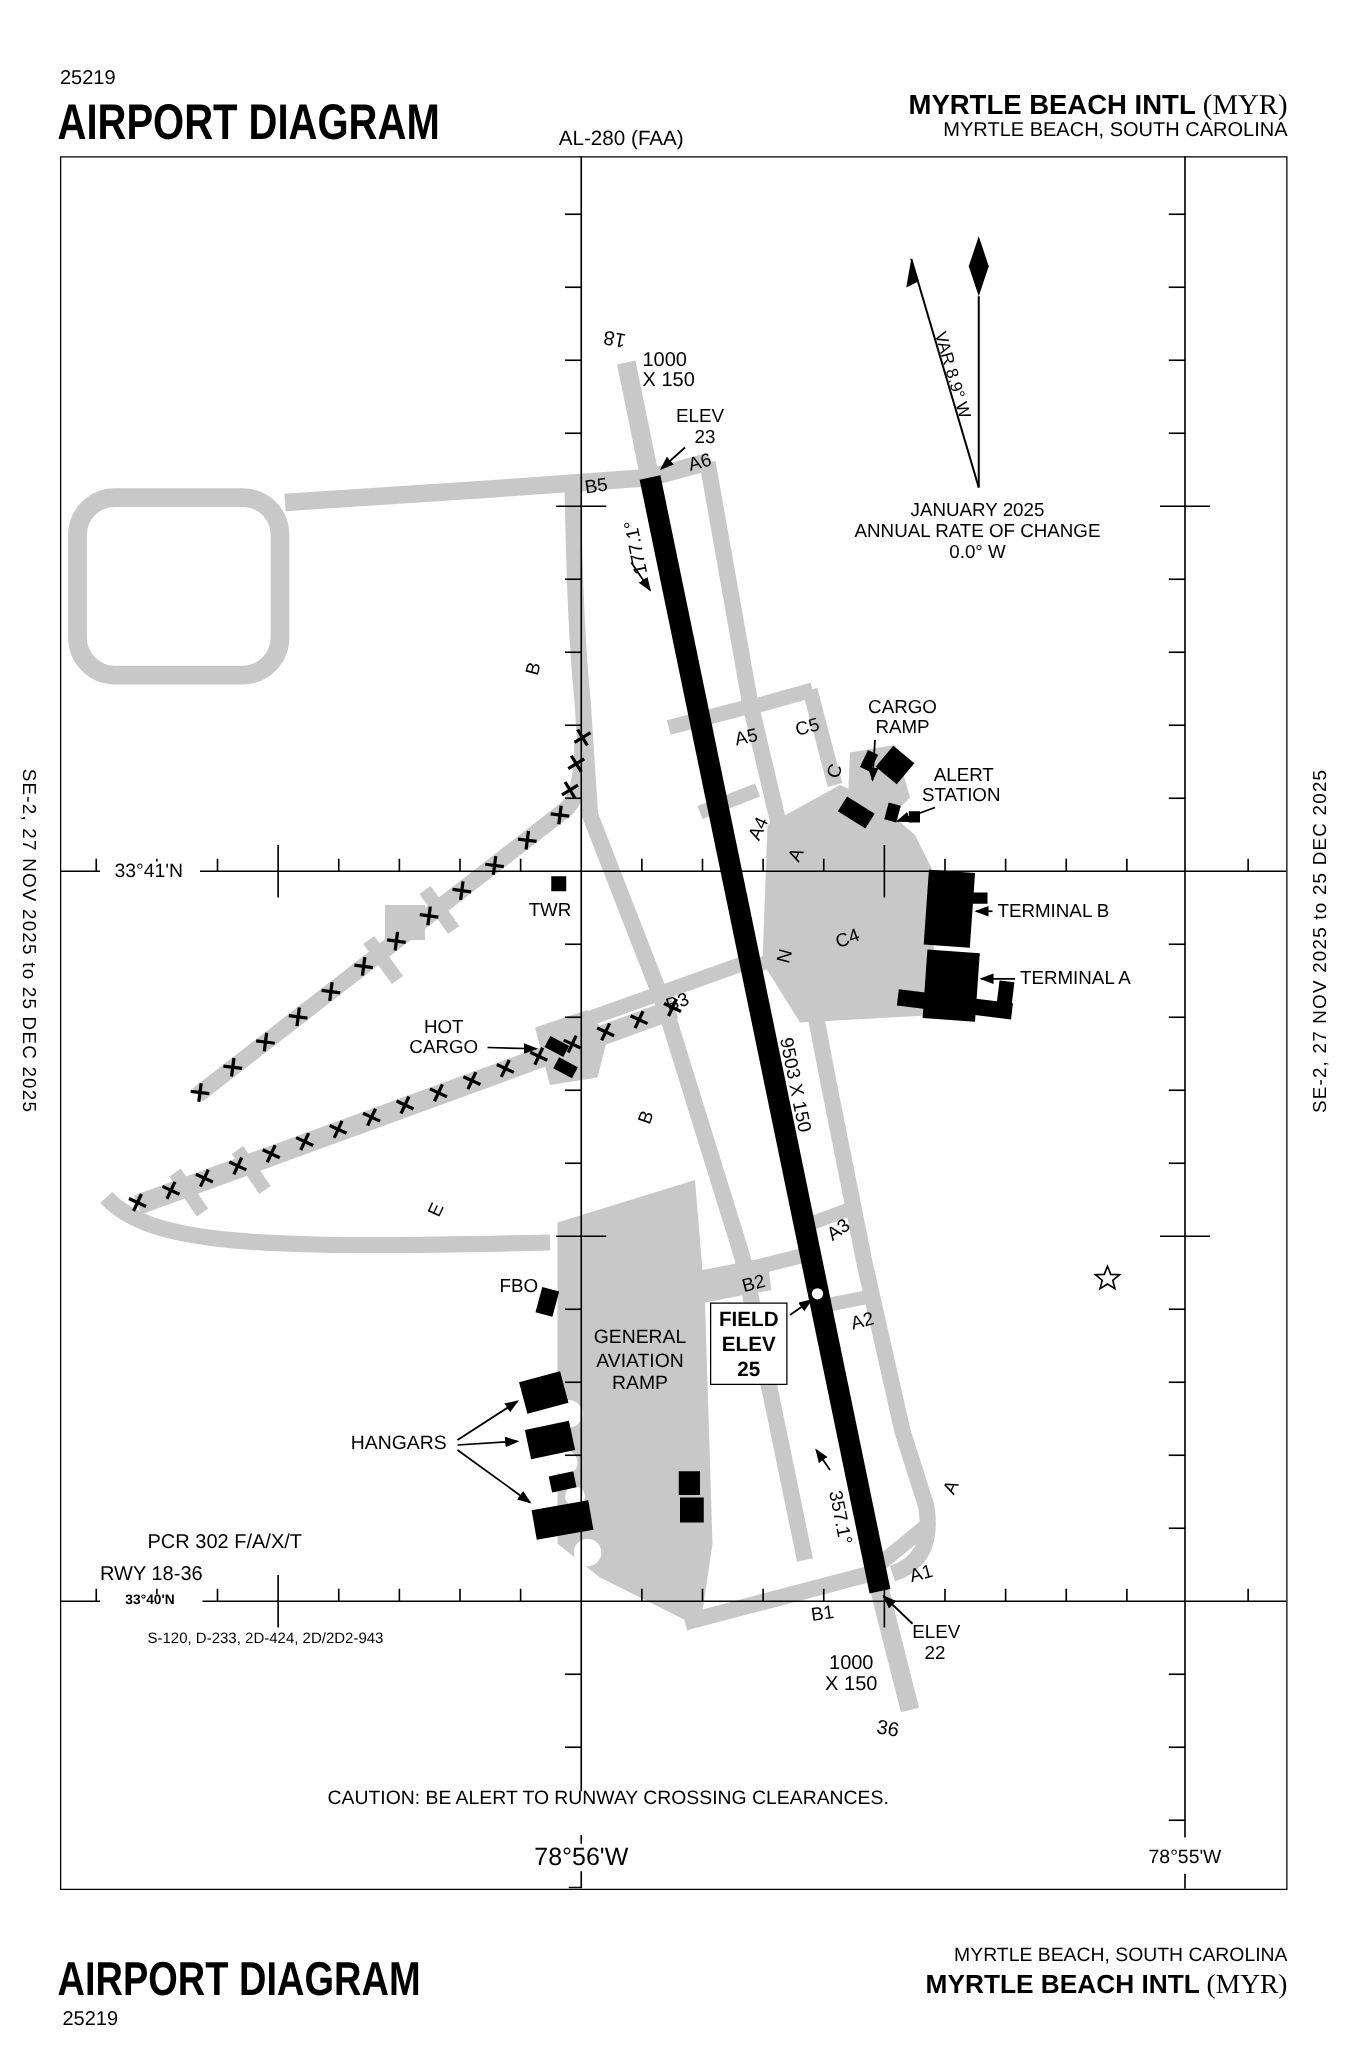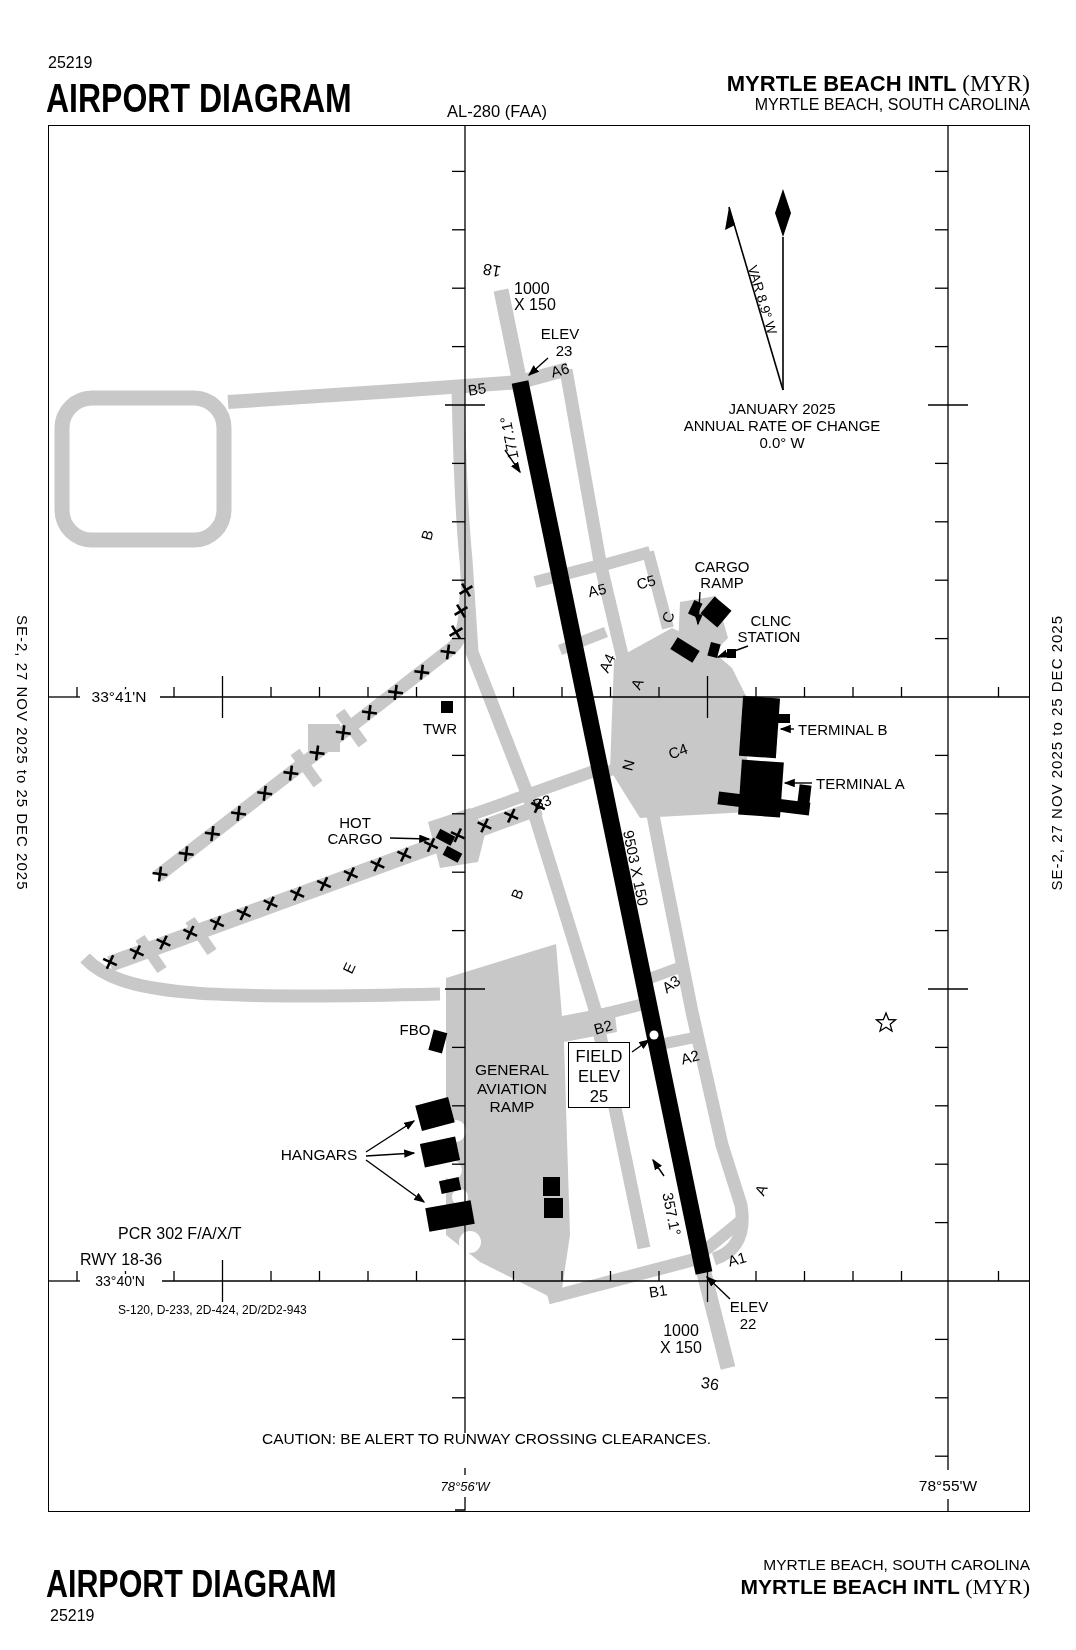--- a/index.html
+++ b/index.html
@@ -13,21 +13,21 @@
   .serif{font-family:"Liberation Serif",serif;}
   #comm-box{position:absolute;left:48px;top:125px;width:389px;height:128px;
             border-right:1.6px solid #000;border-bottom:1.6px solid #000;
             padding:6px 0 0 10px;box-sizing:border-box;}
   #comm-box div{font-size:15.5px;line-height:14.8px;}
   #neatline{position:absolute;left:48px;top:125px;width:982px;height:1387px;
             border:1.6px solid #000;box-sizing:border-box;}
   #field-elev-box{position:absolute;left:568px;top:1042px;width:62px;height:66px;
                   border:1.8px solid #000;background:#fff;text-align:center;
                   padding-top:3px;box-sizing:border-box;z-index:5;}
-  #field-elev-box div{font-size:16.5px;line-height:20px;}
+  #field-elev-box div{font-size:16.5px;line-height:20px;font-weight:bold;}
   .vtext-l{position:absolute;writing-mode:vertical-rl;font-size:15px;letter-spacing:1px;}
   .vtext-r{position:absolute;writing-mode:vertical-rl;transform:rotate(180deg);
            font-size:15px;letter-spacing:1px;}
   .u{text-decoration:underline;}
 </style>
 </head>
 <body>
 
 <div id="page">
 
@@ -333,42 +333,42 @@
 <div class="lbl" style="left:349px;top:968px;transform:translate(-50%,-50%) rotate(-65deg);">E</div>
 <div class="lbl" style="left:603px;top:1027px;transform:translate(-50%,-50%) rotate(-15deg);">B2</div>
 <div class="lbl" style="left:671px;top:984px;transform:translate(-50%,-50%) rotate(-35deg);">A3</div>
 <div class="lbl" style="left:690px;top:1057px;transform:translate(-50%,-50%) rotate(-15deg);">A2</div>
 <div class="lbl" style="left:761px;top:1190px;transform:translate(-50%,-50%) rotate(-65deg);">A</div>
 <div class="lbl" style="left:737px;top:1259px;transform:translate(-50%,-50%) rotate(-15deg);">A1</div>
 <div class="lbl" style="left:658px;top:1291px;transform:translate(-50%,-50%) rotate(-8deg);">B1</div>
 
 <div class="lbl" style="left:722px;top:566px;">CARGO</div>
 <div class="lbl" style="left:722px;top:582px;">RAMP</div>
-<div class="lbl" style="left:771px;top:620px;">CLNC</div>
+<div class="lbl" style="left:771px;top:620px;">ALERT</div>
 <div class="lbl" style="left:769px;top:636px;">STATION</div>
 <div class="lbl" style="left:440px;top:728px;">TWR</div>
 <div class="lbl-l" style="left:798px;top:729px;transform:translate(0,-50%);">TERMINAL B</div>
 <div class="lbl-l" style="left:816px;top:783px;transform:translate(0,-50%);">TERMINAL A</div>
 <div class="lbl" style="left:355px;top:822px;">HOT</div>
 <div class="lbl" style="left:355px;top:838px;">CARGO</div>
 <div class="lbl" style="left:415px;top:1029px;">FBO</div>
 <div class="lbl" style="left:512px;top:1070px;font-size:15.5px;">GENERAL</div>
 <div class="lbl" style="left:512px;top:1089px;font-size:15.5px;">AVIATION</div>
 <div class="lbl" style="left:512px;top:1107px;font-size:15.5px;">RAMP</div>
 <div class="lbl" style="left:319px;top:1155px;font-size:15.5px;">HANGARS</div>
 
 <div id="field-elev-box">
   <div>FIELD</div>
   <div>ELEV</div>
   <div>25</div>
 </div>
 
 <div class="lbl" style="left:119px;top:697px;font-size:15.5px;background:#fff;padding:0 4px;">33°41'N</div>
-<div class="lbl" style="left:120px;top:1281px;font-size:14px;background:#fff;padding:0 4px;">33°40'N</div>
-<div class="lbl" style="left:465px;top:1486px;font-size:13px;font-style:italic;">78°56'W</div>
+<div class="lbl" style="left:120px;top:1281px;font-size:11px;background:#fff;padding:0 4px;font-weight:bold;">33°40'N</div>
+<div class="lbl" style="left:465px;top:1486px;font-size:20px;">78°56'W</div>
 <div class="lbl" style="left:948px;top:1486px;font-size:15.5px;">78°55'W</div>
 
 <div class="lbl-l" style="left:80px;top:1252px;font-size:16px;">RWY 18-36</div>
 <div class="lbl-l" style="left:118px;top:1226px;font-size:16px;">PCR 302 F/A/X/T</div>
 <div class="lbl-l" style="left:118px;top:1304px;font-size:12px;">S-120, D-233, 2D-424, 2D/2D2-943</div>
 <div class="lbl-l" style="left:262px;top:1431px;font-size:15.5px;">CAUTION: BE ALERT TO RUNWAY CROSSING  CLEARANCES.</div>
 
 <div class="vtext-l" style="left:14px;top:615px;">SE-2,  27 NOV 2025  to  25 DEC 2025</div>
 <div class="vtext-r" style="left:1048px;top:615px;">SE-2,  27 NOV 2025  to  25 DEC 2025</div>
 

